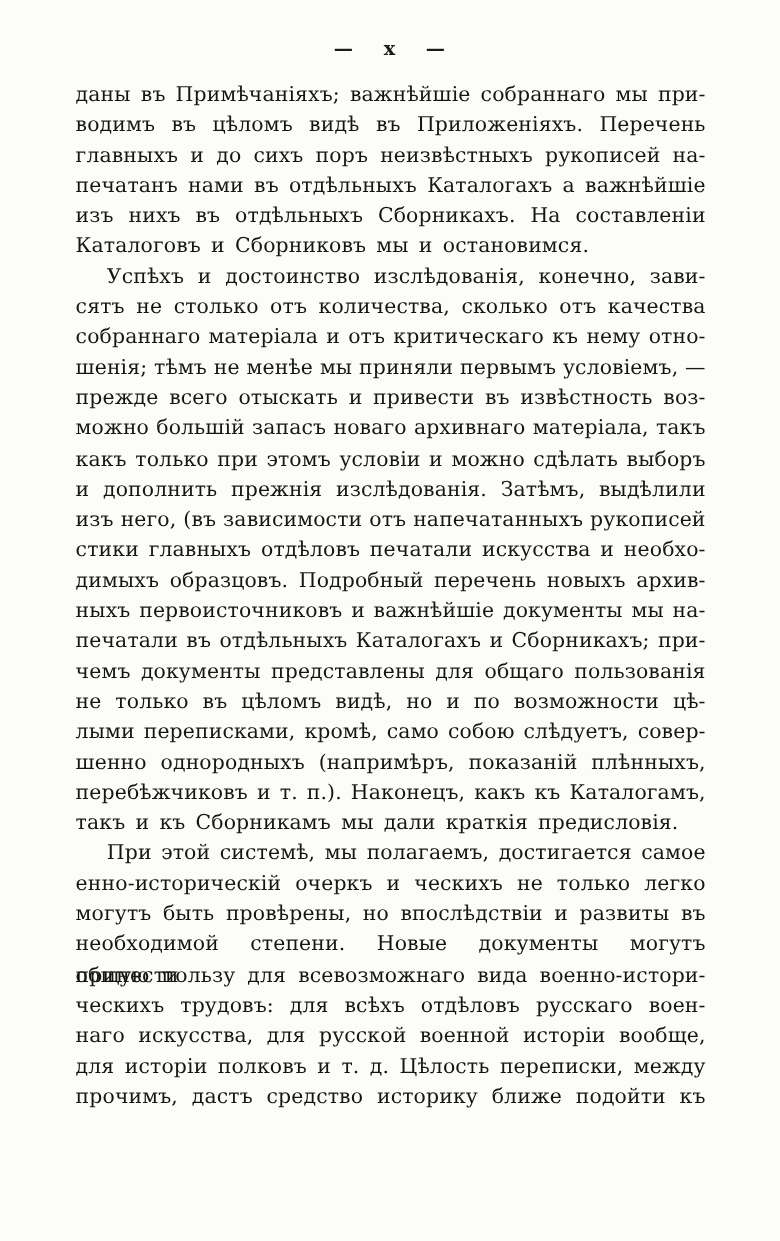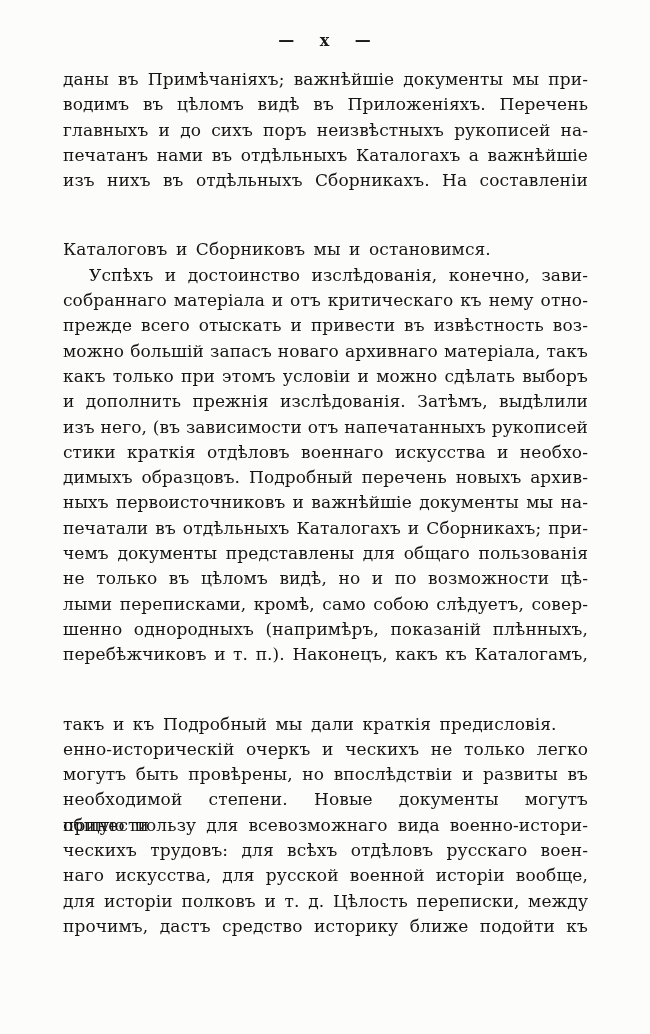--- a/index.html
+++ b/index.html
@@ -50,62 +50,64 @@
     text-align: justify;
     text-align-last: justify;
     -moz-text-align-last: justify;
     white-space: normal;
   }
   .line.no-just {
     text-align: right;
     text-align-last: left;
     -moz-text-align-last: left;
     word-spacing: 3px;
-    margin-top: 44px;
   }
   .line.indent {
     text-indent: 26px;
   }
   .seg.italic {
   }
 </style>
 </head>
 <body>
 
 <div class="page">
   <div class="running-head">— x —</div>
   <div class="text-block">
       <div class="paragraph">
-        <div class="line"><span class="seg">даны въ </span><span class="seg italic">Примѣчаніяхъ</span><span class="seg">; важнѣйшіе документы мы при-</span></div>
+        <div class="line"><span class="seg">даны въ </span><span class="seg italic">Примѣчаніяхъ</span><span class="seg">; важнѣйшіе собраннаго мы при-</span></div>
         <div class="line"><span class="seg">водимъ въ цѣломъ видѣ въ </span><span class="seg italic">Приложеніяхъ</span><span class="seg">. Перечень</span></div>
         <div class="line"><span class="seg">главныхъ и до сихъ поръ неизвѣстныхъ рукописей на-</span></div>
         <div class="line"><span class="seg">печатанъ нами въ отдѣльныхъ </span><span class="seg italic">Каталогахъ</span><span class="seg"> а важнѣйшіе</span></div>
         <div class="line"><span class="seg">изъ нихъ въ отдѣльныхъ </span><span class="seg italic">Сборникахъ</span><span class="seg">. На составленіи</span></div>
         <div class="line no-just"><span class="seg">Каталоговъ и Сборниковъ мы и остановимся.</span></div>
       </div>
       <div class="paragraph">
         <div class="line indent"><span class="seg">Успѣхъ и достоинство изслѣдованія, конечно, зави-</span></div>
+        <div class="line"><span class="seg">сятъ не столько отъ </span><span class="seg italic">количества</span><span class="seg">, сколько отъ </span><span class="seg italic">качества</span></div>
         <div class="line"><span class="seg">собраннаго матеріала и отъ </span><span class="seg italic">критическаго къ нему отно-</span></div>
+        <div class="line"><span class="seg italic">шенія</span><span class="seg">; тѣмъ не менѣе мы приняли первымъ условіемъ, —</span></div>
         <div class="line"><span class="seg">прежде всего отыскать и привести въ извѣстность воз-</span></div>
         <div class="line"><span class="seg">можно большій запасъ новаго архивнаго матеріала, такъ</span></div>
         <div class="line"><span class="seg">какъ только при этомъ условіи и можно сдѣлать выборъ</span></div>
         <div class="line"><span class="seg">и дополнить прежнія изслѣдованія. Затѣмъ, выдѣлили</span></div>
         <div class="line"><span class="seg">изъ него, (въ зависимости отъ напечатанныхъ рукописей</span></div>
-        <div class="line"><span class="seg">стики краткія отдѣловъ военнаго искусства и необхо-</span></div>
+        <div class="line"><span class="seg">стики главныхъ отдѣловъ печатали искусства и необхо-</span></div>
         <div class="line"><span class="seg">димыхъ образцовъ. Подробный перечень новыхъ архив-</span></div>
         <div class="line"><span class="seg">ныхъ первоисточниковъ и важнѣйшіе документы мы на-</span></div>
         <div class="line"><span class="seg">печатали въ отдѣльныхъ </span><span class="seg italic">Каталогахъ</span><span class="seg"> и </span><span class="seg italic">Сборникахъ</span><span class="seg">; при-</span></div>
         <div class="line"><span class="seg">чемъ документы представлены для общаго пользованія</span></div>
         <div class="line"><span class="seg">не только въ цѣломъ видѣ, но и по возможности </span><span class="seg italic">цѣ-</span></div>
         <div class="line"><span class="seg italic">лыми переписками</span><span class="seg">, кромѣ, само собою слѣдуетъ, совер-</span></div>
         <div class="line"><span class="seg">шенно однородныхъ (напримѣръ, показаній плѣнныхъ,</span></div>
         <div class="line"><span class="seg">перебѣжчиковъ и т. п.). Наконецъ, какъ къ Каталогамъ,</span></div>
-        <div class="line no-just"><span class="seg">такъ и къ Подробный мы дали краткія предисловія.</span></div>
+        <div class="line no-just"><span class="seg">такъ и къ Сборникамъ мы дали краткія предисловія.</span></div>
       </div>
       <div class="paragraph">
+        <div class="line indent"><span class="seg">При этой системѣ, мы полагаемъ, достигается самое</span></div>
         <div class="line"><span class="seg">енно-историческій очеркъ и ческихъ не только легко</span></div>
         <div class="line"><span class="seg">могутъ быть провѣрены, но впослѣдствіи и развиты въ</span></div>
         <div class="line"><span class="seg">необходимой степени. Новые документы могутъ принести</span></div>
         <div class="line"><span class="seg">общую пользу для всевозможнаго вида военно-истори-</span></div>
         <div class="line"><span class="seg">ческихъ трудовъ: для всѣхъ отдѣловъ русскаго воен-</span></div>
         <div class="line"><span class="seg">наго искусства, для русской военной исторіи вообще,</span></div>
         <div class="line"><span class="seg">для исторіи полковъ и т. д. Цѣлость переписки, между</span></div>
         <div class="line"><span class="seg">прочимъ, дастъ средство историку ближе подойти къ</span></div>
       </div>
     </div>

